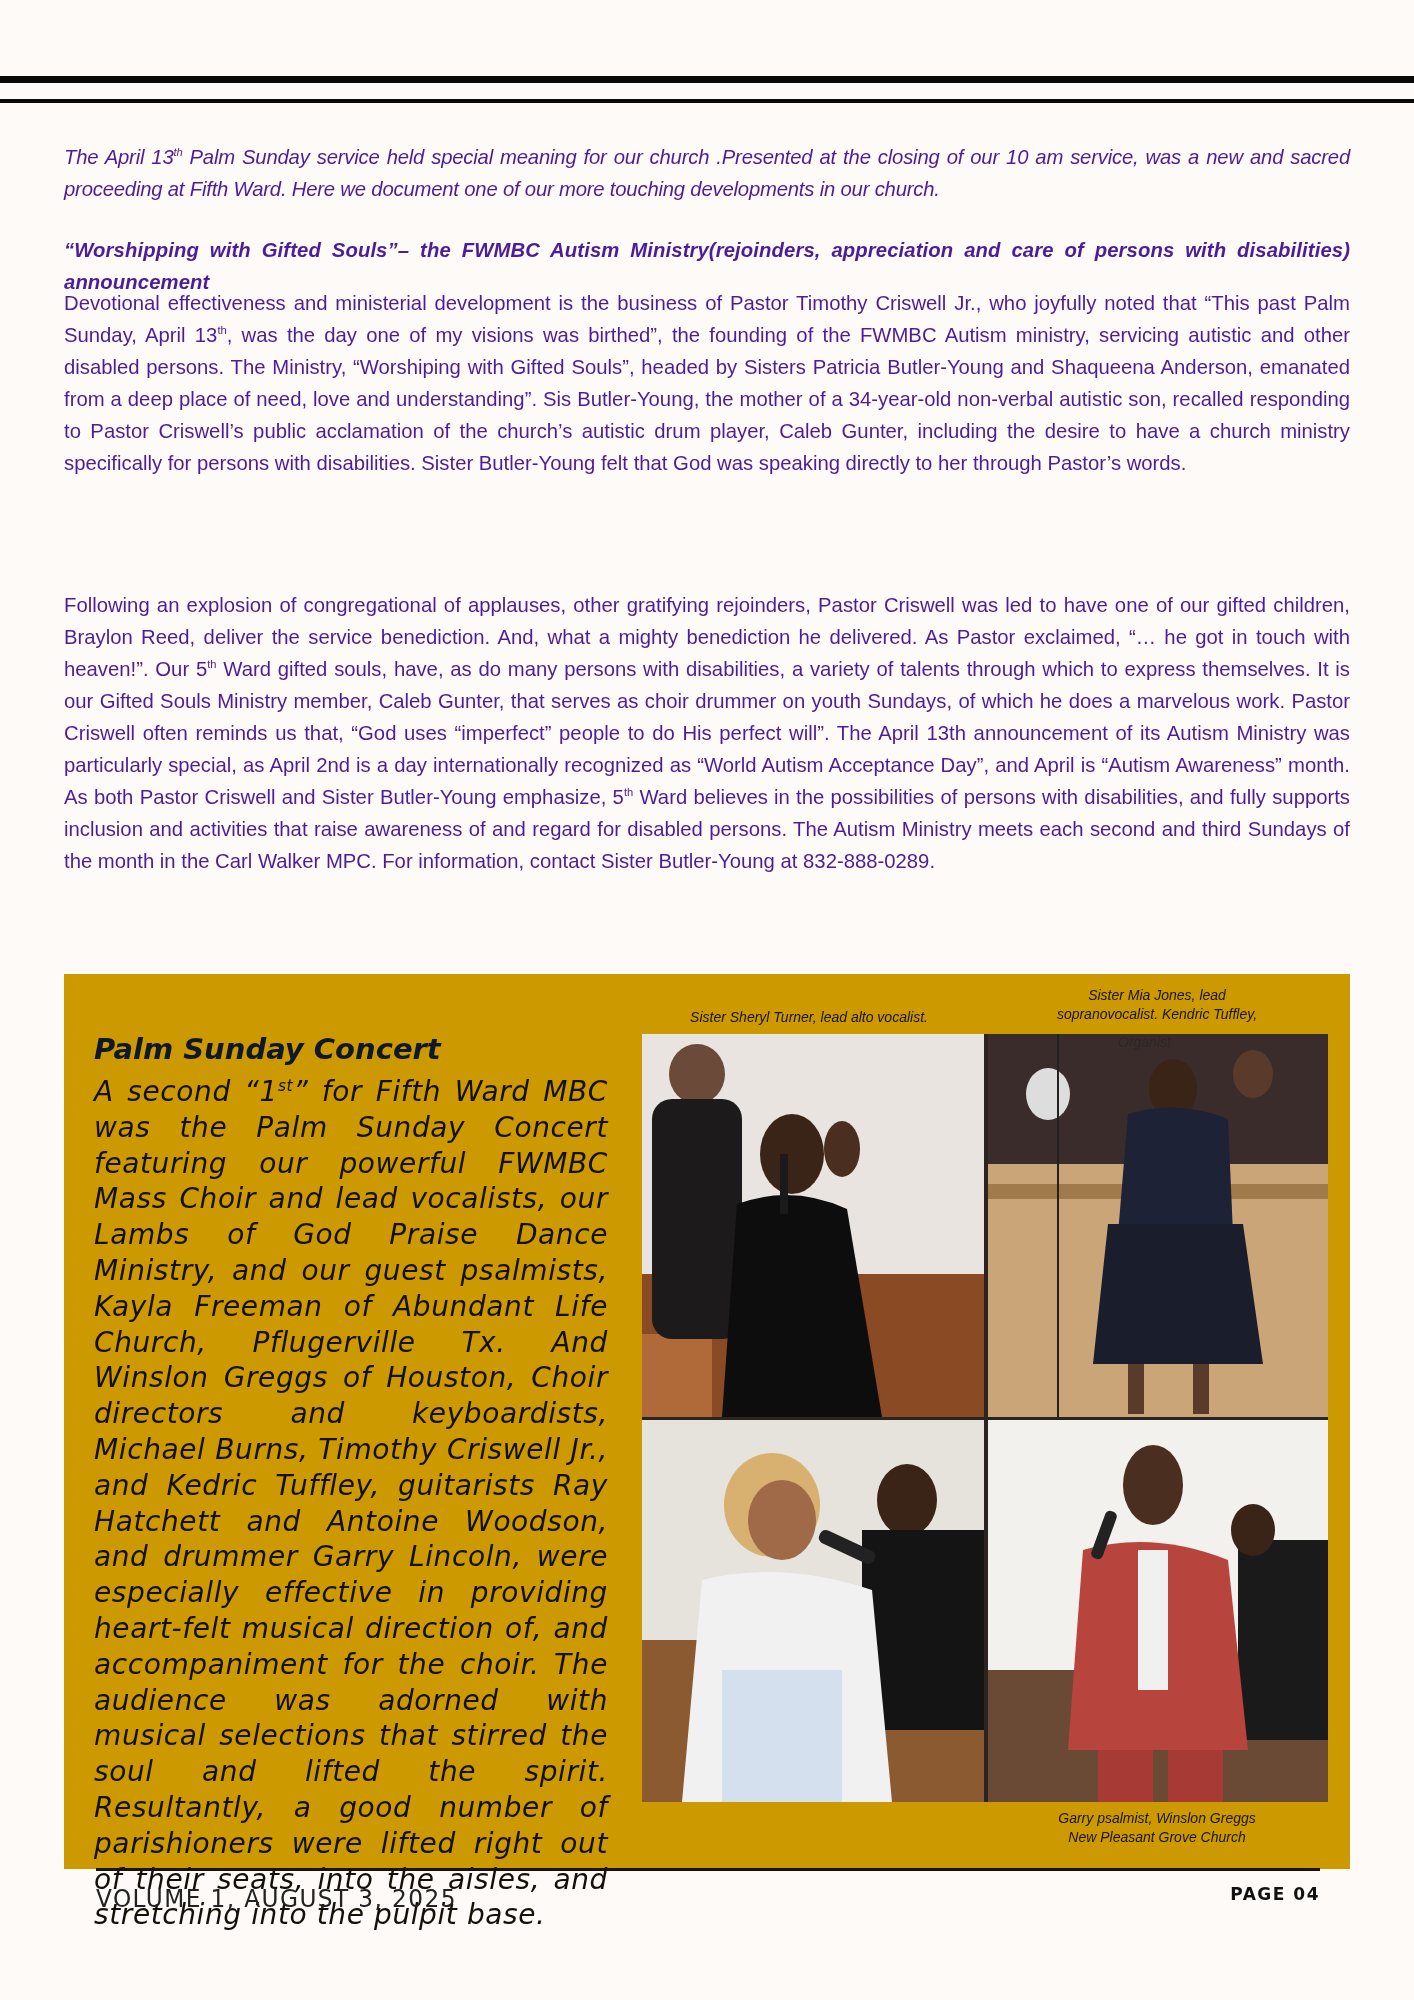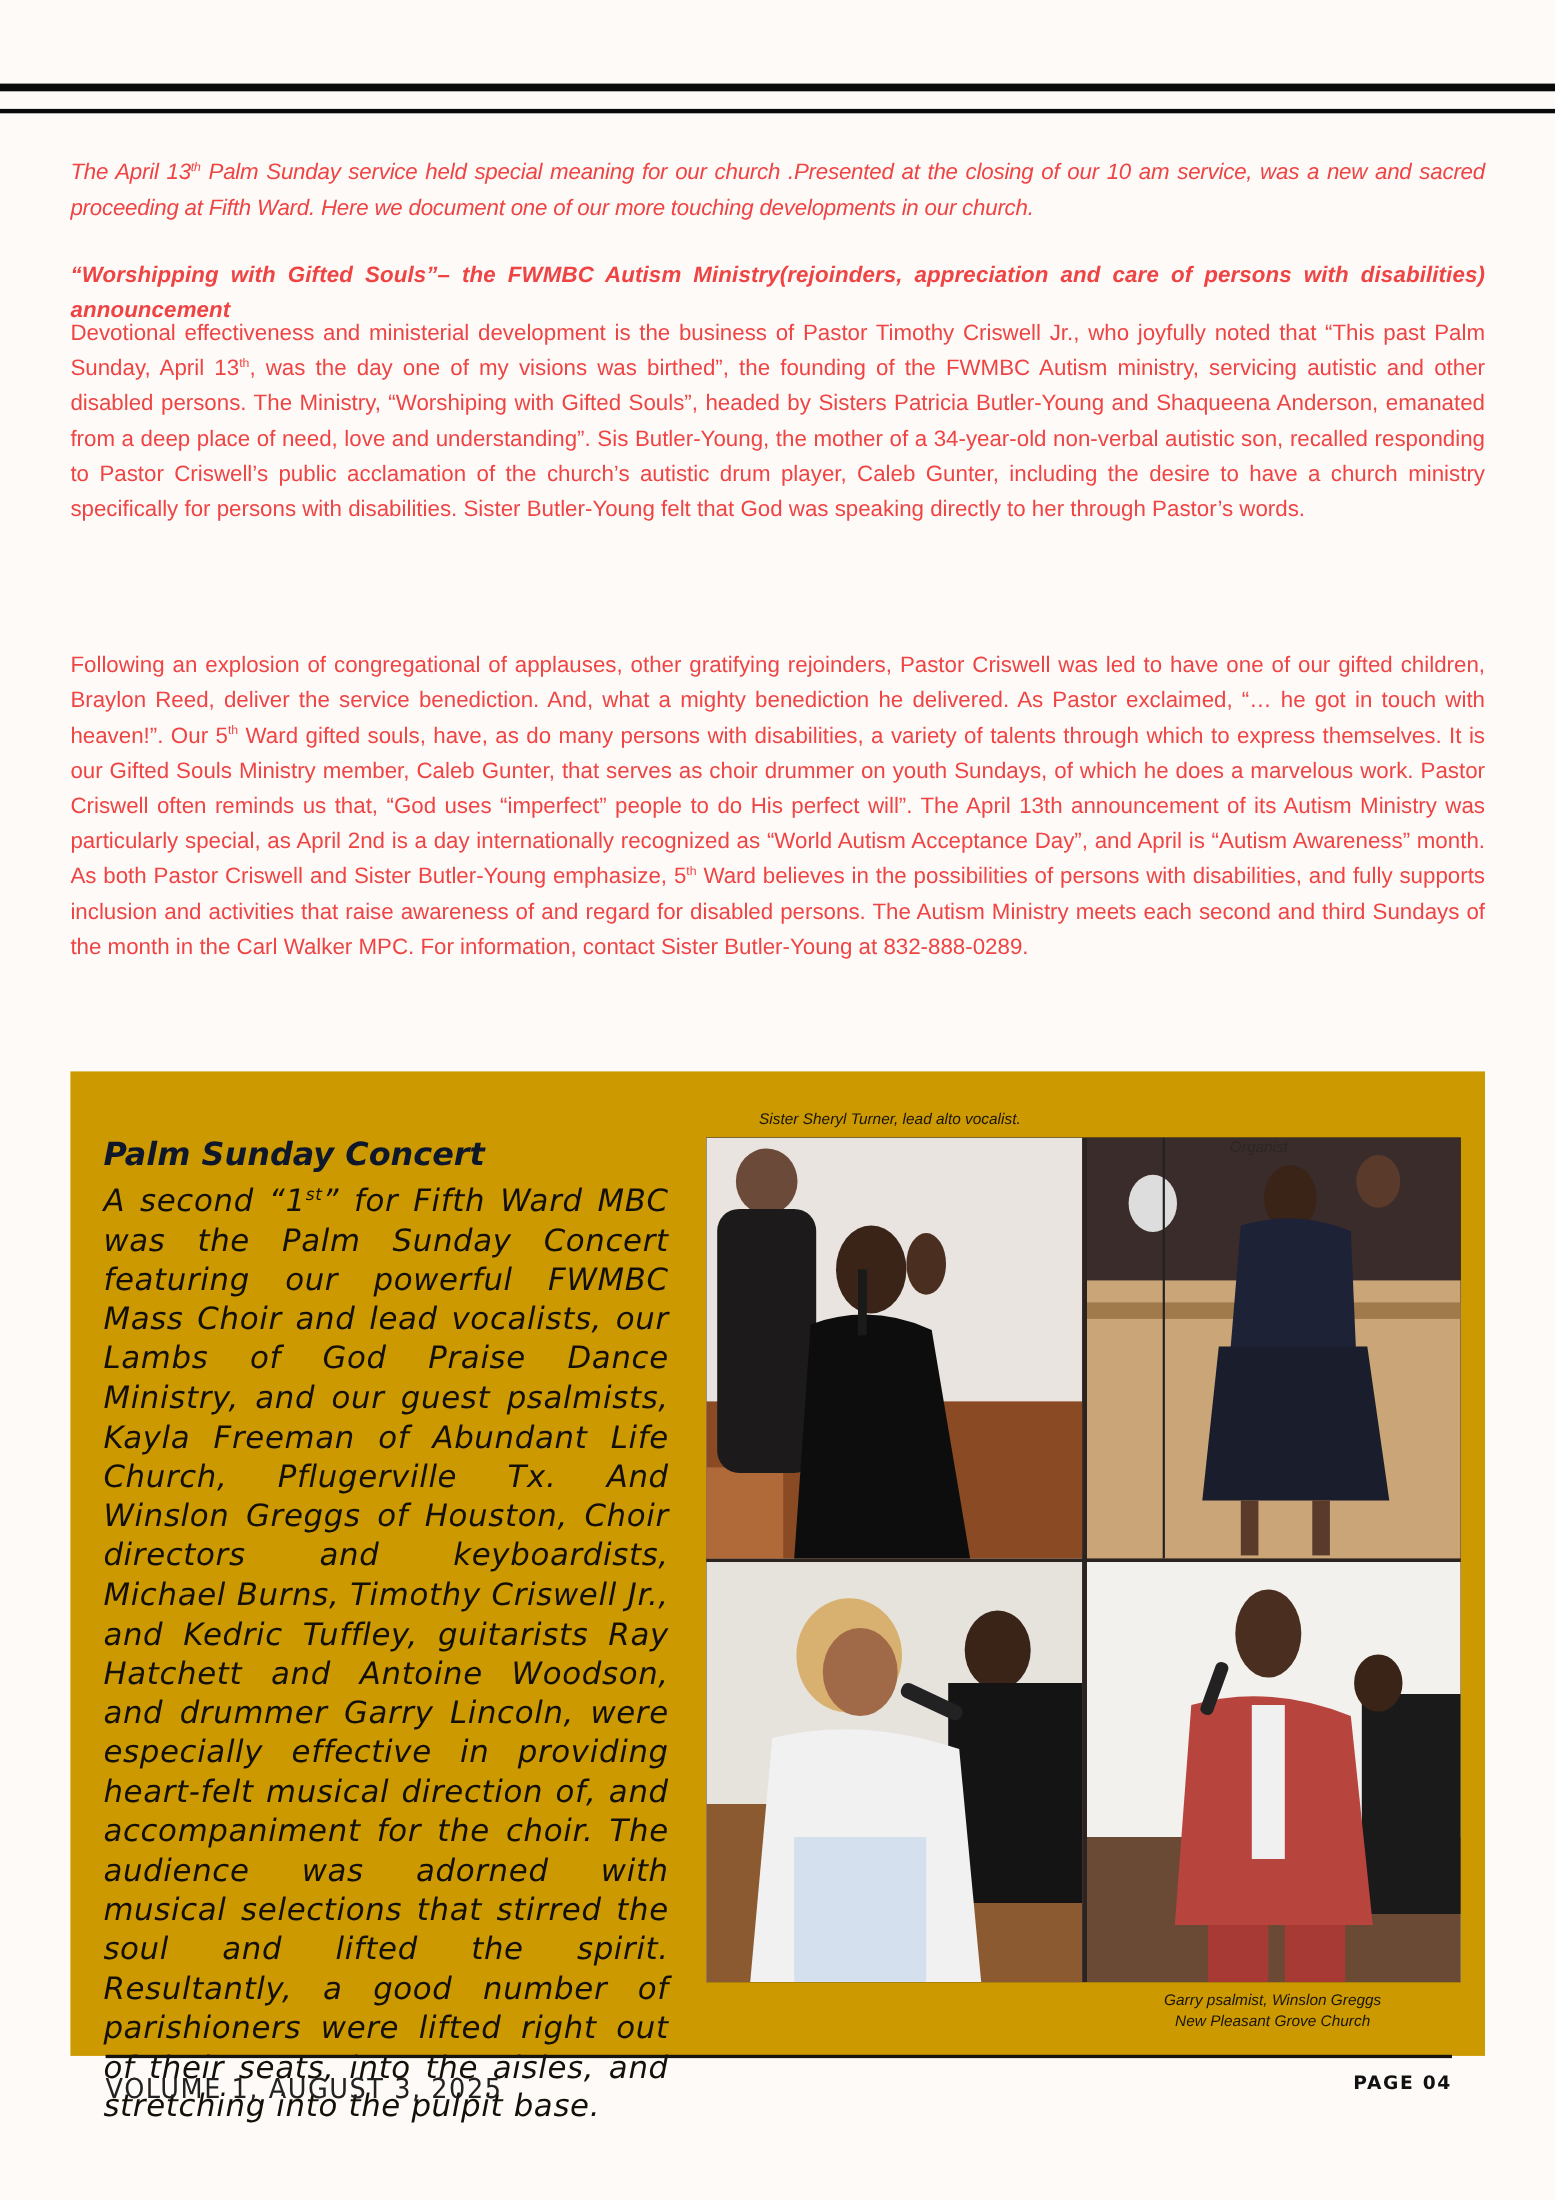--- a/index.html
+++ b/index.html
@@ -12,21 +12,21 @@
     overflow: hidden;
   }
   .rule-thick { position: absolute; left: 0; width: 1414px; top: 76px; height: 7px; background: #0a0a0a; }
   .rule-thin  { position: absolute; left: 0; width: 1414px; top: 99px; height: 4px; background: #0a0a0a; }
 
   .body-text {
     position: absolute; left: 64px; width: 1286px;
     font-family: "Liberation Sans", sans-serif;
     font-size: 20.3px; line-height: 32px;
     text-align: justify;
-    color: #ef4444;
+    color: #4c1d95;
   }
   .intro { top: 141px; font-style: italic; letter-spacing: -0.2px; }
   .heading { top: 234px; font-style: italic; font-weight: bold; letter-spacing: 0.1px; }
   .para1 { top: 287px; }
   .para2 { top: 589px; }
   sup { font-size: 0.55em; line-height: 0; vertical-align: super; }
 
   .concert {
     position: absolute; left: 64px; top: 974px; width: 1286px; height: 895px;
     background: #cc9a00;
@@ -95,20 +95,24 @@
 
 <p class="body-text para1" style="margin:0"><span>Devotional effectiveness and ministerial development is the business of Pastor Timothy Criswell Jr., who joyfully noted that “This past Palm Sunday, April 13</span><sup>th</sup><span>, was the day one of my visions was birthed”, the founding of the FWMBC Autism ministry, servicing autistic and other disabled persons. The Ministry, “Worshiping with Gifted Souls”, headed by Sisters Patricia Butler-Young and Shaqueena Anderson, emanated from a deep place of need, love and understanding”. Sis Butler-Young, the mother of a 34-year-old non-verbal autistic son, recalled responding to Pastor Criswell’s public acclamation of the church’s autistic drum player, Caleb Gunter, including the desire to have a church ministry specifically for persons with disabilities. Sister Butler-Young felt that God was speaking directly to her through Pastor’s words.</span></p>
 
 <p class="body-text para2" style="margin:0"><span>Following an explosion of congregational of applauses, other gratifying rejoinders, Pastor Criswell was led to have one of our gifted children, Braylon Reed, deliver the service benediction. And, what a mighty benediction he delivered. As Pastor exclaimed, “… he got in touch with heaven!”. Our 5</span><sup>th</sup><span> Ward gifted souls, have, as do many persons with disabilities, a variety of talents through which to express themselves. It is our Gifted Souls Ministry member, Caleb Gunter, that serves as choir drummer on youth Sundays, of which he does a marvelous work. Pastor Criswell often reminds us that, “God uses “imperfect” people to do His perfect will”. The April 13th announcement of its Autism Ministry was particularly special, as April 2nd is a day internationally recognized as “World Autism Acceptance Day”, and April is “Autism Awareness” month. As both Pastor Criswell and Sister Butler-Young emphasize, 5</span><sup>th</sup><span> Ward believes in the possibilities of persons with disabilities, and fully supports inclusion and activities that raise awareness of and regard for disabled persons. The Autism Ministry meets each second and third Sundays of the month in the Carl Walker MPC. For information, contact Sister Butler-Young at 832-888-0289.</span></p>
 
 <section class="concert">
   <div class="concert-title">Palm Sunday Concert</div>
   <p class="concert-body" style="margin:0"><span>A second “1</span><sup>st</sup><span>” for Fifth Ward MBC was the Palm Sunday Concert featuring our powerful FWMBC Mass Choir and lead vocalists, our Lambs of God Praise Dance Ministry, and our guest psalmists,  Kayla Freeman of Abundant Life Church, Pflugerville Tx.  And Winslon Greggs of Houston, Choir directors and keyboardists, Michael Burns, Timothy Criswell Jr., and Kedric Tuffley, guitarists Ray Hatchett and Antoine Woodson, and drummer Garry Lincoln, were especially effective in providing heart-felt musical direction of, and accompaniment for the choir. The audience was adorned with musical selections that stirred the soul and lifted the spirit. Resultantly, a good number of parishioners were lifted right out of their seats, into the aisles, and stretching into the pulpit base.</span></p>
 
   <div class="caption cap-tl">Sister Sheryl Turner, lead alto vocalist.</div>
+  <div class="caption cap-tr">
+    <div>Sister Mia Jones, lead</div>
+    <div>sopranovocalist. Kendric Tuffley,</div>
+  </div>
 
   <div class="photo-grid">
     <div class="photo p-tl">
       <svg viewBox="0 0 342 383" preserveAspectRatio="none">
         <rect width="342" height="383" fill="#e9e4df"></rect>
         <rect x="0" y="240" width="342" height="143" fill="#8a4a24"></rect>
         <rect x="0" y="300" width="70" height="83" fill="#b06a3a"></rect>
         <ellipse cx="55" cy="40" rx="28" ry="30" fill="#6b4a3a"></ellipse>
         <rect x="10" y="65" width="90" height="240" rx="20" fill="#1c1a1a"></rect>
         <ellipse cx="150" cy="120" rx="32" ry="40" fill="#3a2418"></ellipse>

